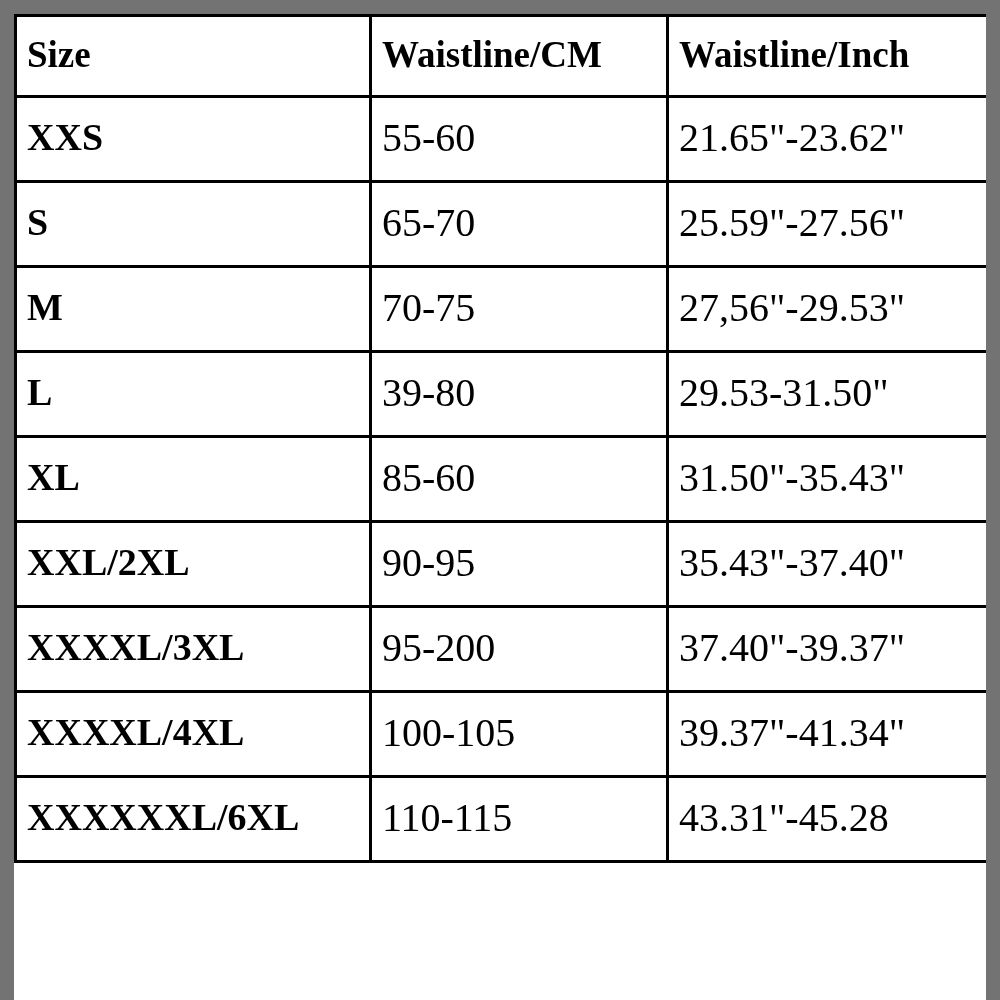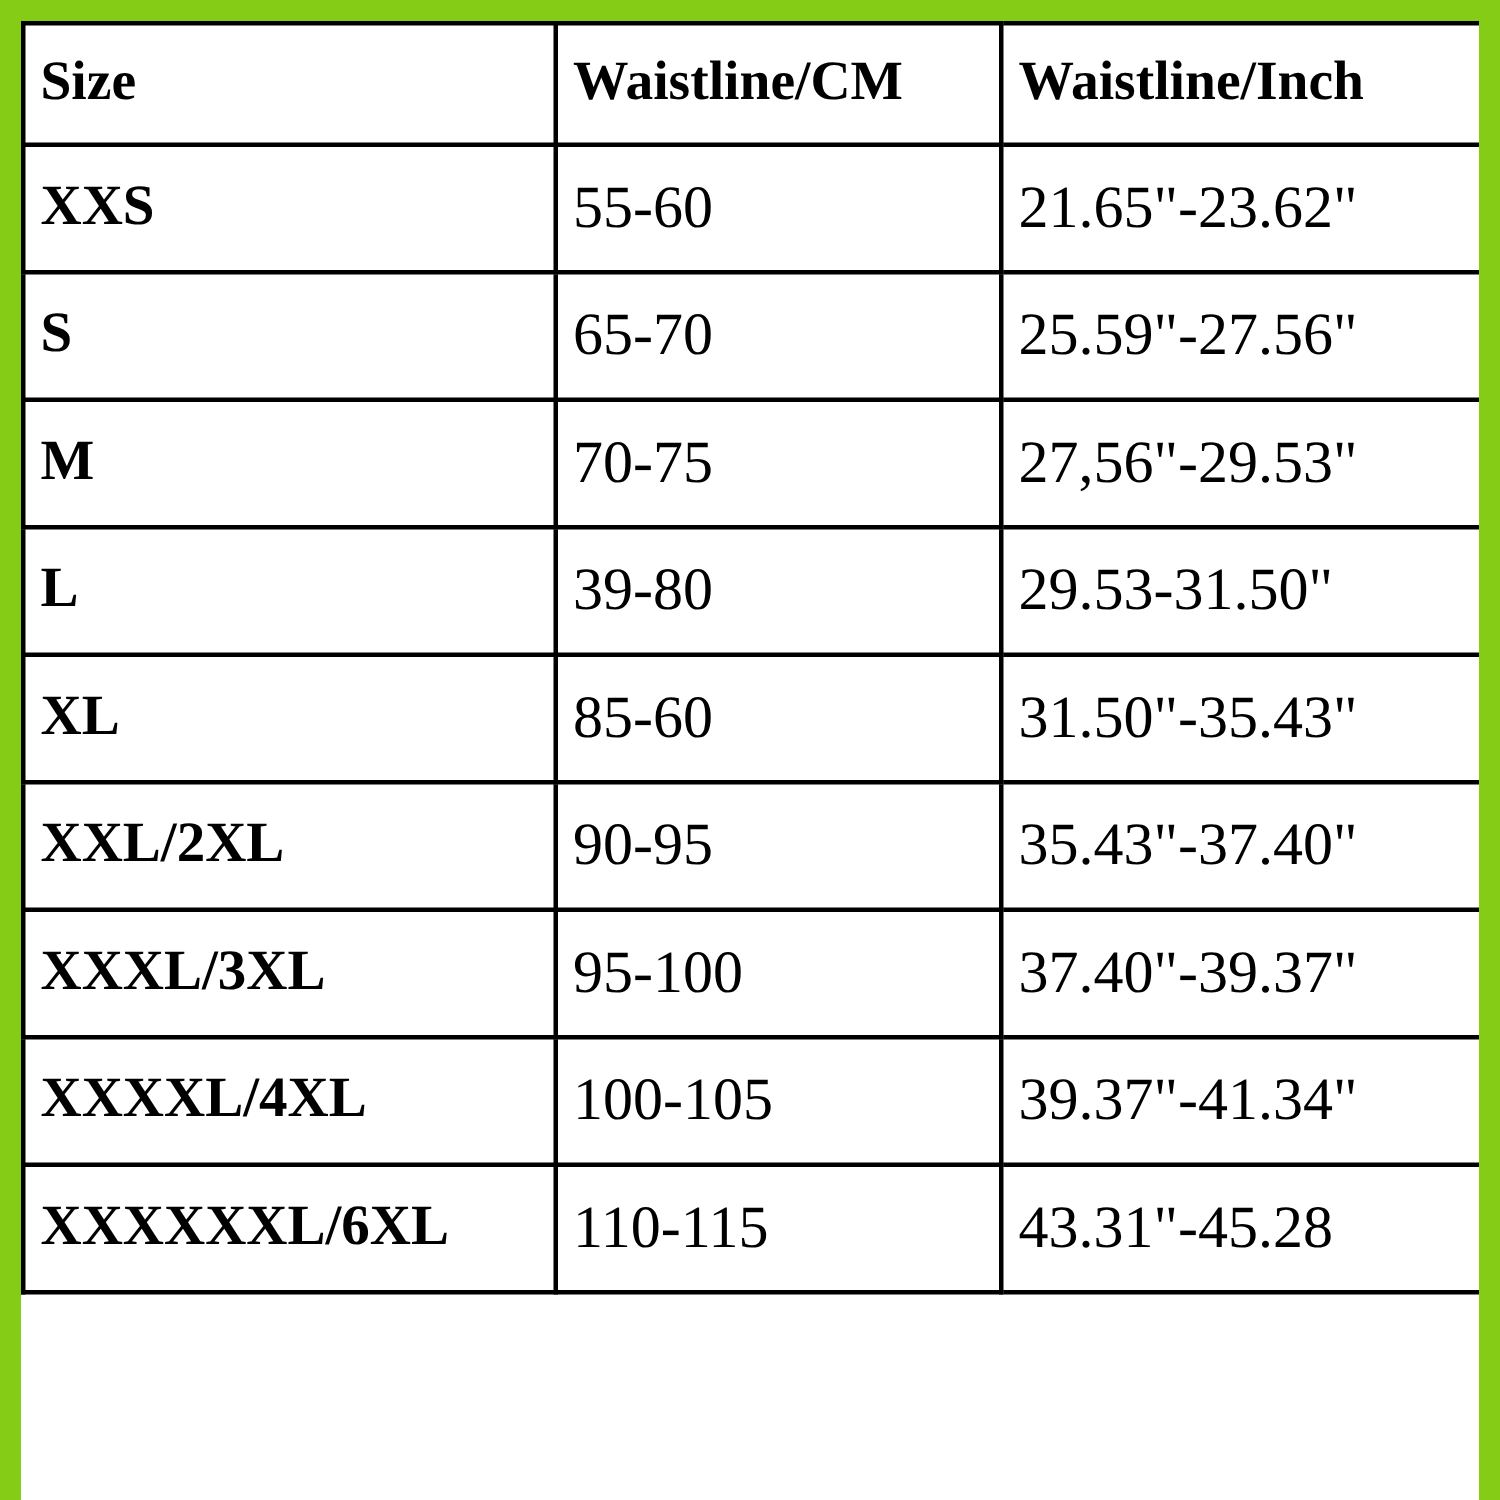--- a/index.html
+++ b/index.html
@@ -9,21 +9,21 @@
   }
   body {
     width: 1000px;
     height: 1000px;
     font-family: "Liberation Serif", serif;
   }
   .page {
     position: relative;
     width: 1000px;
     height: 1000px;
-    background: #84cc16;
+    background: #737373;
     box-sizing: border-box;
     padding: 14px 14px 0 14px;
   }
   .table-wrap {
     background: #ffffff;
     width: 972px;
     height: 986px;
     box-sizing: border-box;
     overflow: hidden;
   }
@@ -114,22 +114,22 @@
           <td class="size-cell">XL</td>
           <td class="cm-cell">85-60</td>
           <td class="inch-cell">31.50"-35.43"</td>
         </tr>
         <tr>
           <td class="size-cell">XXL/2XL</td>
           <td class="cm-cell">90-95</td>
           <td class="inch-cell">35.43"-37.40"</td>
         </tr>
         <tr>
-          <td class="size-cell">XXXL/3XL</td>
-          <td class="cm-cell">95-100</td>
+          <td class="size-cell">XXXXL/3XL</td>
+          <td class="cm-cell">95-200</td>
           <td class="inch-cell">37.40"-39.37"</td>
         </tr>
         <tr>
           <td class="size-cell">XXXXL/4XL</td>
           <td class="cm-cell">100-105</td>
           <td class="inch-cell">39.37"-41.34"</td>
         </tr>
         <tr>
           <td class="size-cell">XXXXXXL/6XL</td>
           <td class="cm-cell">110-115</td>

